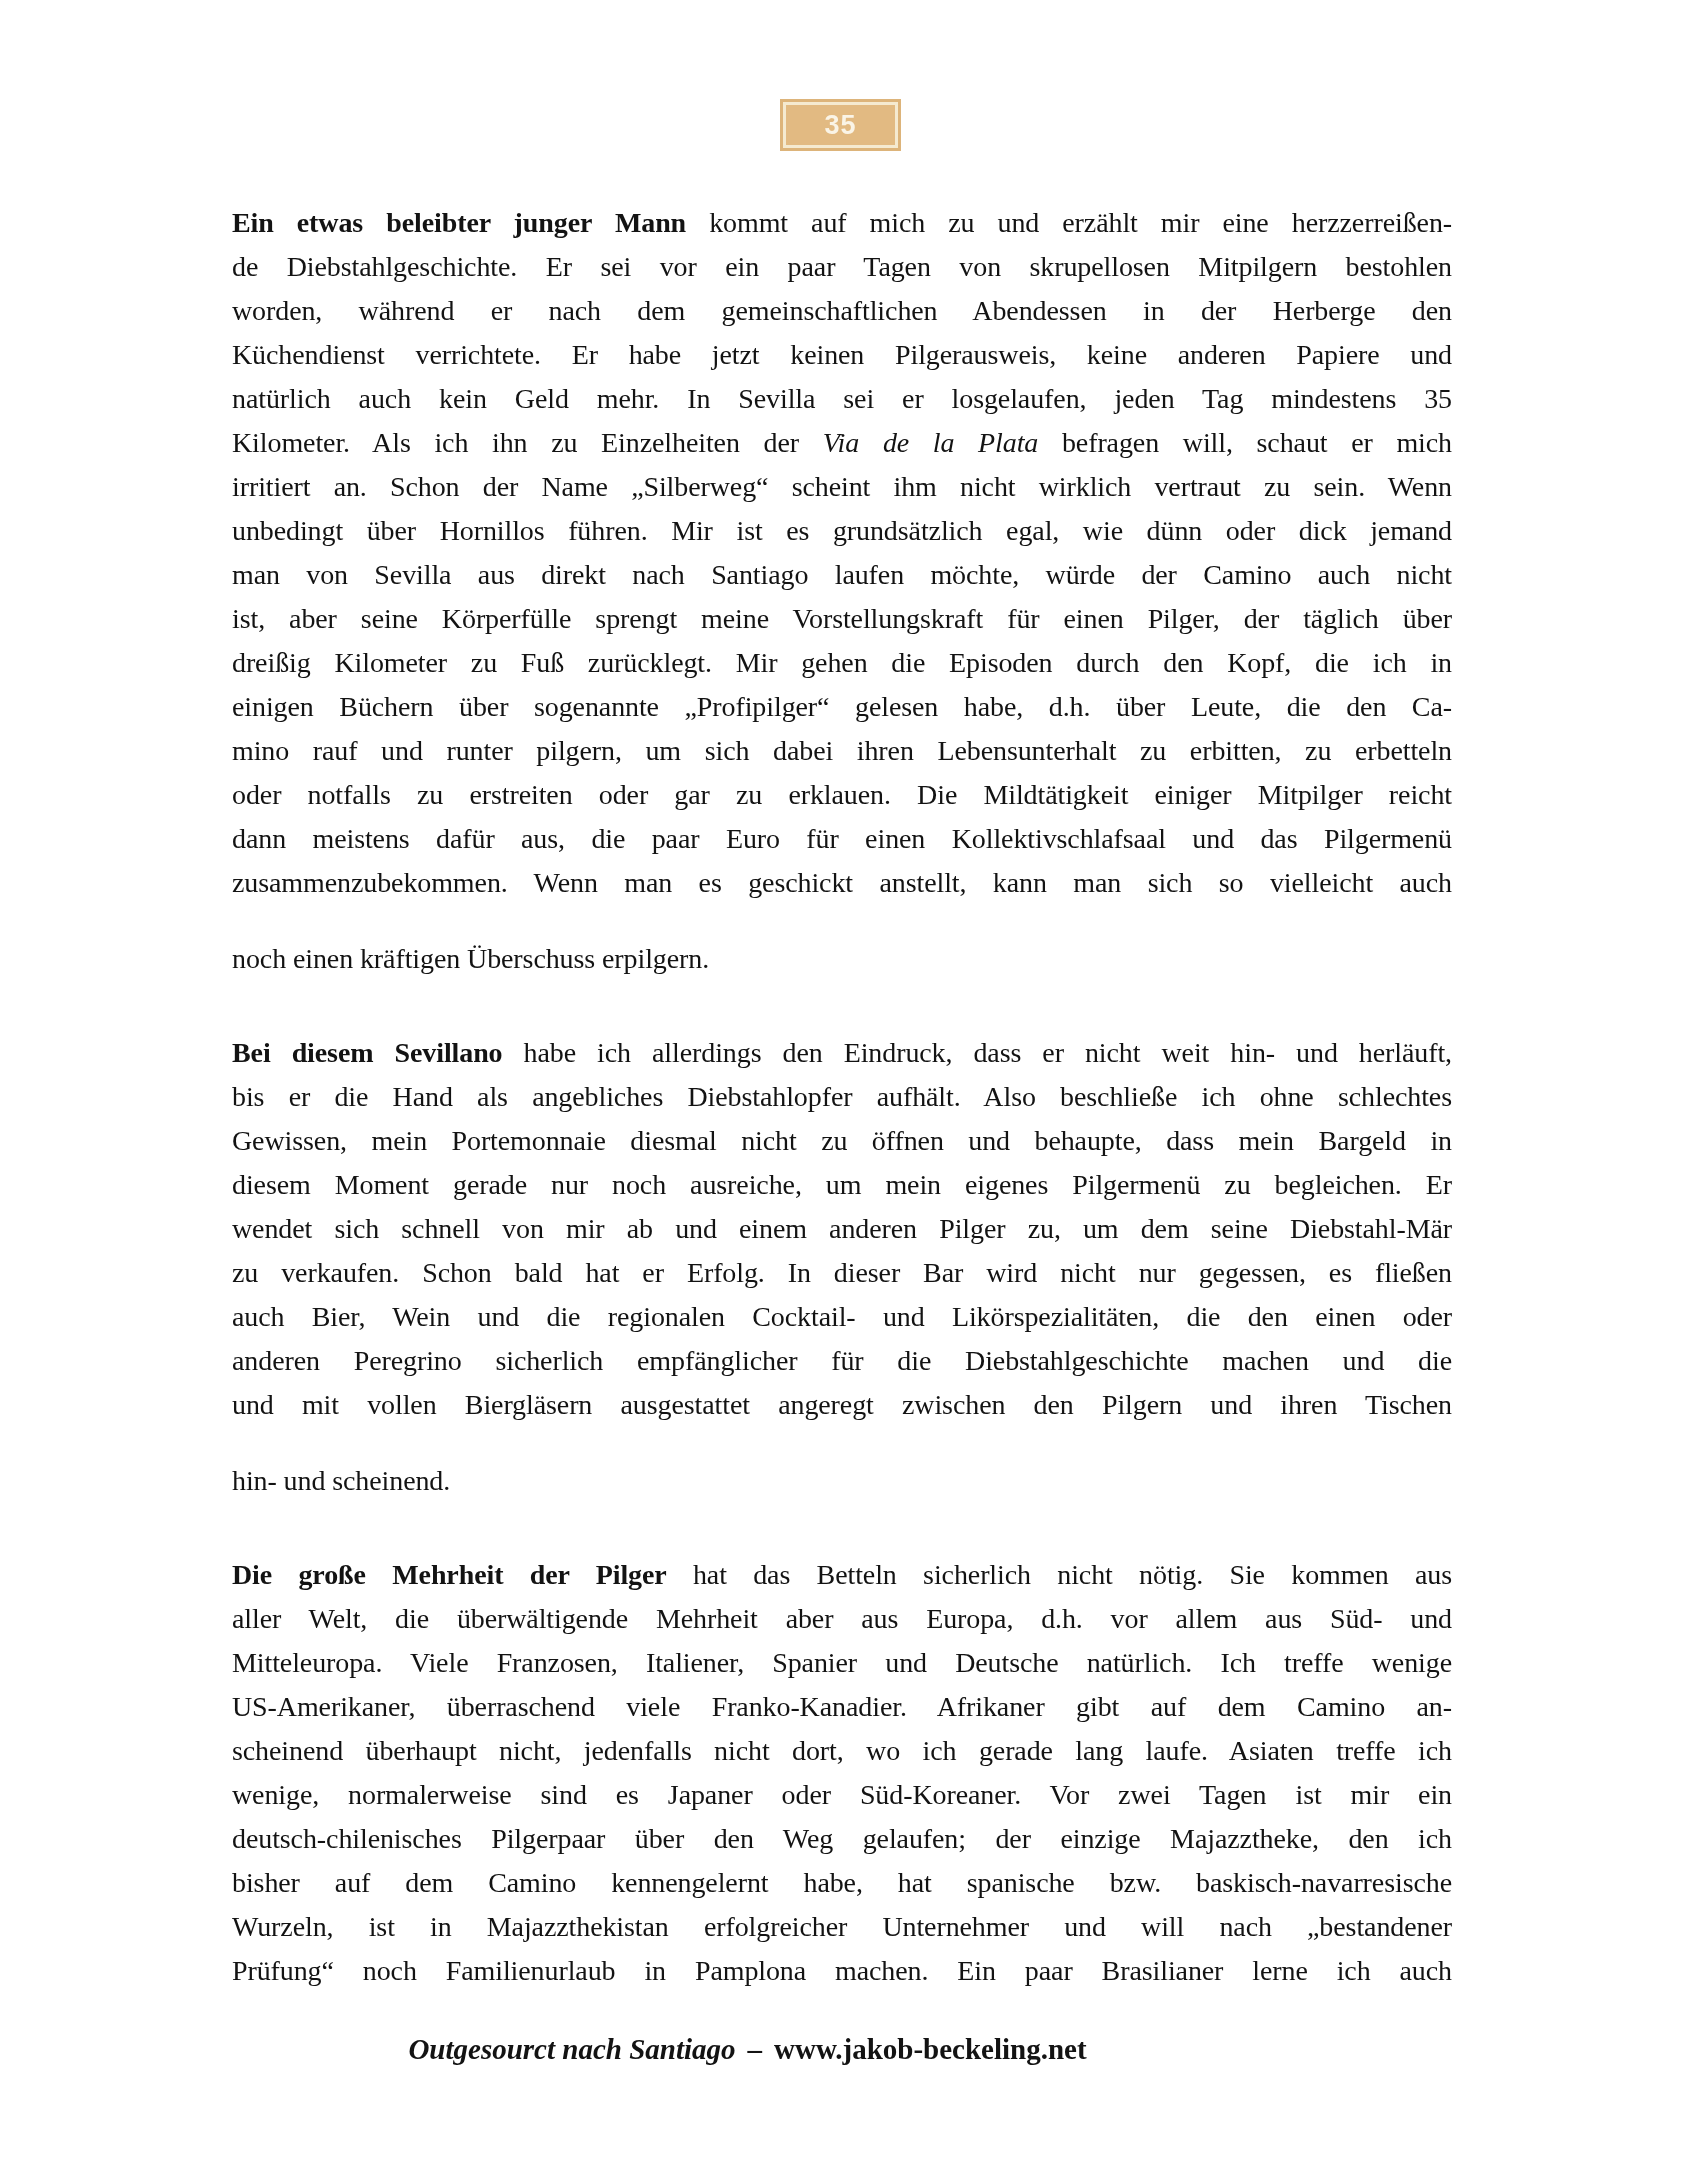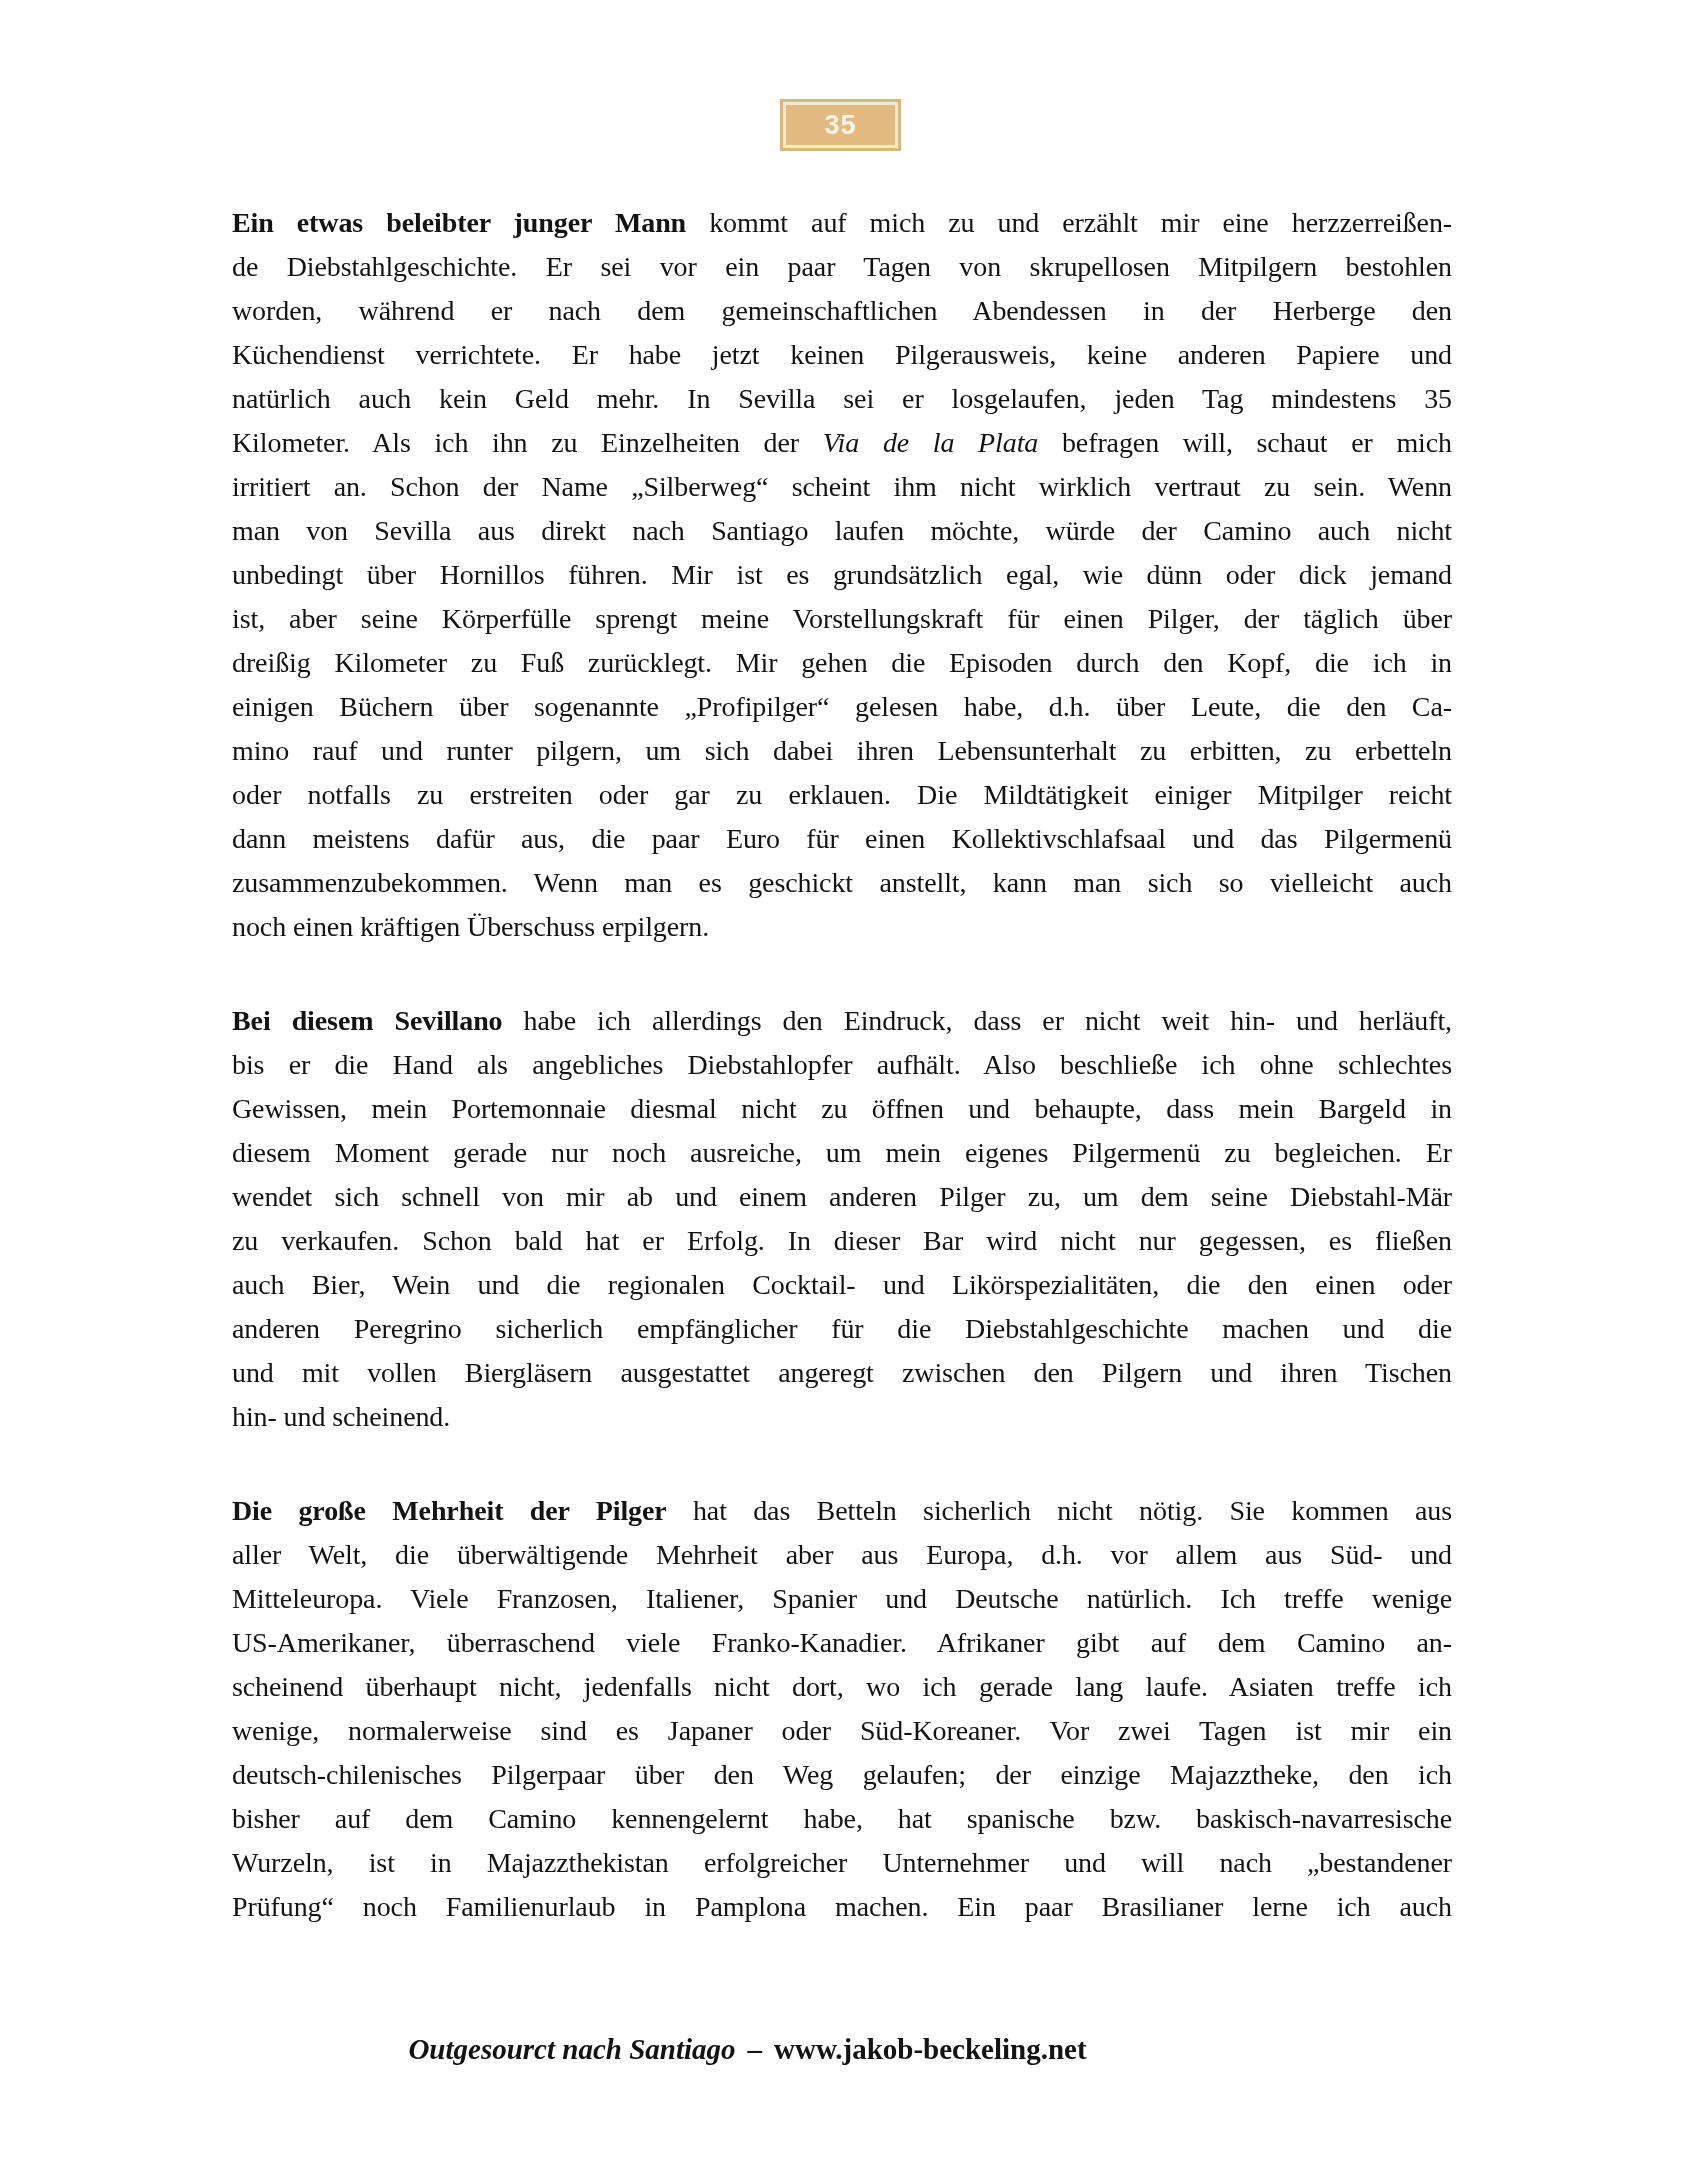--- a/index.html
+++ b/index.html
@@ -38,21 +38,21 @@
   .para + .para { margin-top: 50px; }
   .line {
     font-size: 28px;
     line-height: 44px;
     letter-spacing: -0.1px;
     text-align: justify;
     text-align-last: justify;
     text-justify: inter-word;
     white-space: normal;
   }
-  .line.last { text-align-last: left; }
+  .line.last { text-align-last: left; margin-top: 32px; }
   .b { font-weight: bold; }
   .i { font-style: italic; }
 
   
   .footer {
     position: absolute;
     left: 0; top: 2027px; width: 1495px;
     text-align: center;
     font-size: 29px; font-weight: bold;
     line-height: 44px;
@@ -71,22 +71,22 @@
 
   <div class="text-column">
       <div class="para">
         <div class="line"><span class="b">Ein etwas beleibter junger Mann</span><span> kommt auf mich zu und erzählt mir eine herzzerreißen-</span></div>
         <div class="line"><span>de Diebstahlgeschichte. Er sei vor ein paar Tagen von skrupellosen Mitpilgern bestohlen</span></div>
         <div class="line"><span>worden, während er nach dem gemeinschaftlichen Abendessen in der Herberge den</span></div>
         <div class="line"><span>Küchendienst verrichtete. Er habe jetzt keinen Pilgerausweis, keine anderen Papiere und</span></div>
         <div class="line"><span>natürlich auch kein Geld mehr. In Sevilla sei er losgelaufen, jeden Tag mindestens 35</span></div>
         <div class="line"><span>Kilometer. Als ich ihn zu Einzelheiten der </span><span class="i">Via de la Plata</span><span> befragen will, schaut er mich</span></div>
         <div class="line"><span>irritiert an. Schon der Name „Silberweg“ scheint ihm nicht wirklich vertraut zu sein. Wenn</span></div>
+        <div class="line"><span>unbedingt über Hornillos führen. Mir ist es grundsätzlich egal, wie dünn oder dick jemand</span></div>
         <div class="line"><span>man von Sevilla aus direkt nach Santiago laufen möchte, würde der Camino auch nicht</span></div>
-        <div class="line"><span>unbedingt über Hornillos führen. Mir ist es grundsätzlich egal, wie dünn oder dick jemand</span></div>
         <div class="line"><span>ist, aber seine Körperfülle sprengt meine Vorstellungskraft für einen Pilger, der täglich über</span></div>
         <div class="line"><span>dreißig Kilometer zu Fuß zurücklegt. Mir gehen die Episoden durch den Kopf, die ich in</span></div>
         <div class="line"><span>einigen Büchern über sogenannte „Profipilger“ gelesen habe, d.h. über Leute, die den Ca-</span></div>
         <div class="line"><span>mino rauf und runter pilgern, um sich dabei ihren Lebensunterhalt zu erbitten, zu erbetteln</span></div>
         <div class="line"><span>oder notfalls zu erstreiten oder gar zu erklauen. Die Mildtätigkeit einiger Mitpilger reicht</span></div>
         <div class="line"><span>dann meistens dafür aus, die paar Euro für einen Kollektivschlafsaal und das Pilgermenü</span></div>
         <div class="line"><span>zusammenzubekommen. Wenn man es geschickt anstellt, kann man sich so vielleicht auch</span></div>
         <div class="line last"><span>noch einen kräftigen Überschuss erpilgern.</span></div>
       </div>
       <div class="para">

